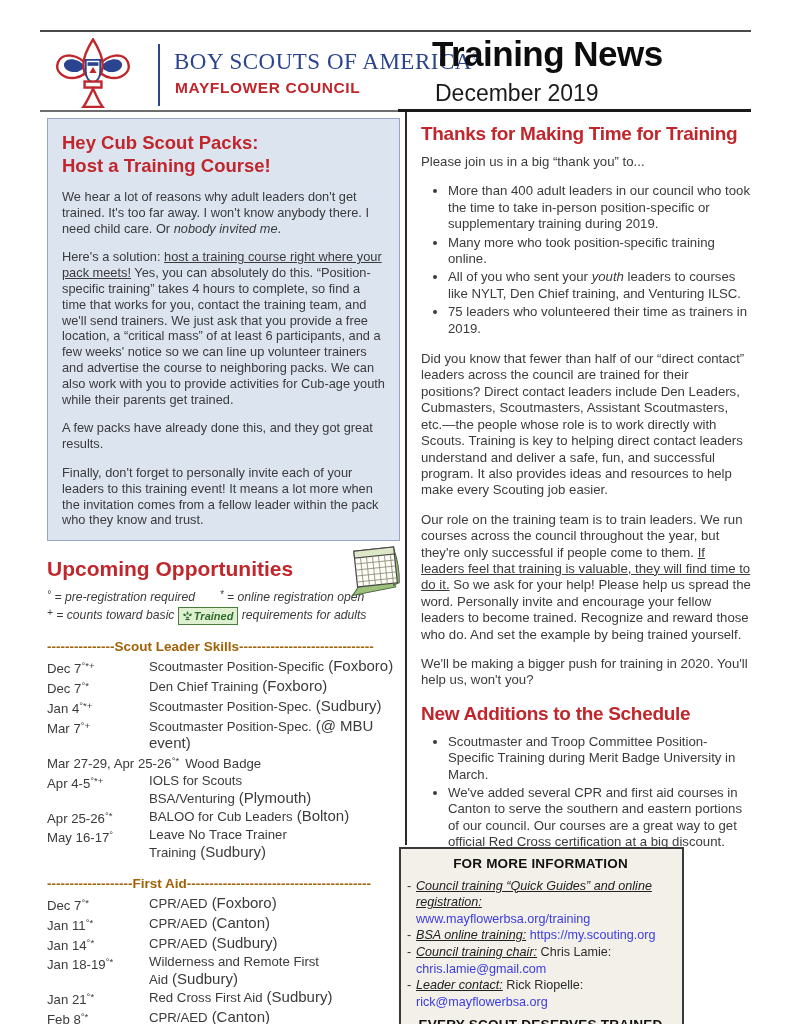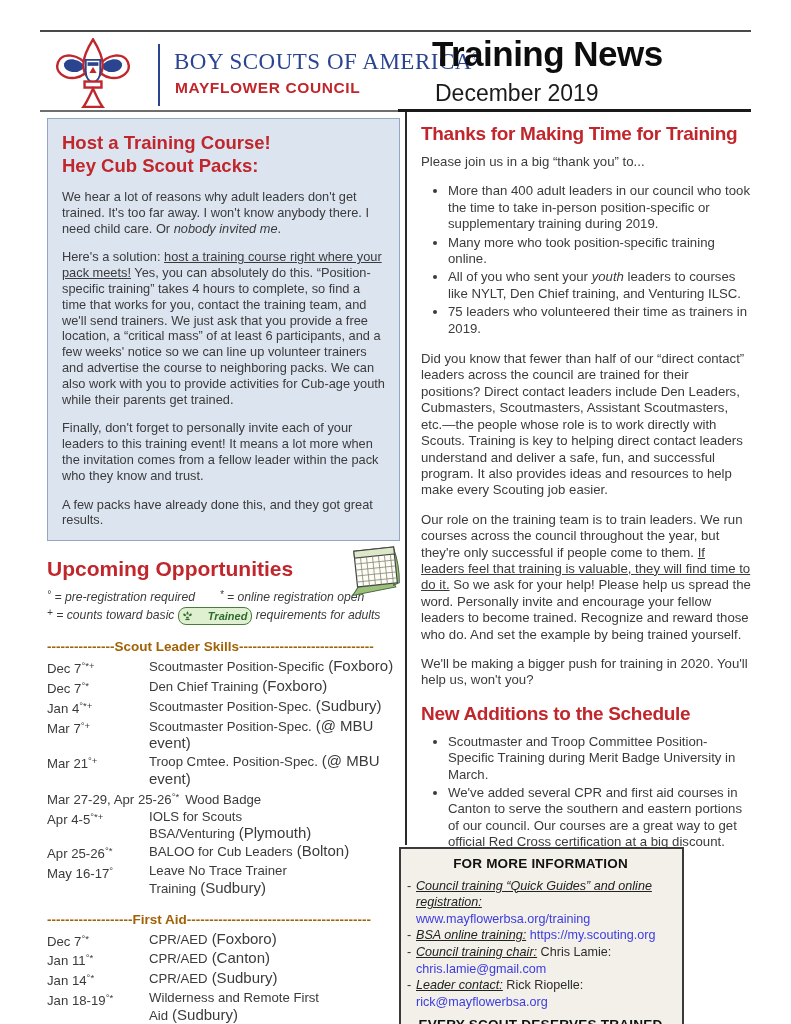--- a/index.html
+++ b/index.html
@@ -27,21 +27,21 @@
   .cub-box p{font-size:12.8px;line-height:15.8px;margin:0 0 13px;}
   .cub-box p:last-child{margin-bottom:2px;}
   .u{text-decoration:underline;}
   .em{font-style:italic;}
 
   .opps{margin-top:16px;position:relative;}
   .opps-heading{color:#C0262B;font-size:21px;font-weight:bold;margin:0 0 6px;}
   .cal{position:absolute;right:-4px;top:-12px;transform:rotate(-6deg);}
   .legend{font-style:italic;font-size:12.2px;line-height:16px;color:#3b3b3b;}
   .sym{font-size:10px;vertical-align:3px;}
-  .trained-badge{display:inline-flex;align-items:center;gap:16px;border:1.5px solid #4a7d3a;border-radius:8px;
+  .trained-badge{display:inline-flex;align-items:center;gap:2px;border:1.5px solid #4a7d3a;border-radius:0;
                  background:#DFF0D0;padding:0 4px;font-size:11px;font-weight:bold;color:#2F6B2F;
                  font-style:italic;vertical-align:-2px;}
   .sec-header{font-weight:bold;font-size:13.5px;color:#a16207;margin:14px 0 4px;white-space:nowrap;overflow:hidden;}
   .row{display:flex;font-size:13.2px;line-height:16.8px;color:#3b3b3b;}
   .row .d{flex:0 0 102px;}
   .row.full{display:block;}
   .row.full .d{margin-right:6px;margin-top:14px;}
   .row .sup{font-size:9.5px;vertical-align:4px;}
   .row .loc{font-size:15px;margin-left:4px;}
 
@@ -91,27 +91,27 @@
   <div class="nl-title">Training News</div>
   <div class="nl-issue">December 2019</div>
   <div class="rule-left"></div>
   <div class="rule-right"></div>
   <div class="v-divider"></div>
 
   <div class="left-col">
 
     <div class="cub-box">
       <div class="bx-h">
+        <span class="ln" style="display:block">Hey Cub Scout Packs:</span>
         <span class="ln" style="display:block">Host a Training Course!</span>
-        <span class="ln" style="display:block">Hey Cub Scout Packs:</span>
       </div>
       <p><span>We hear a lot of reasons why adult leaders don't get trained. It's too far away. I won't know anybody there. I need child care. Or </span><span class="em">nobody invited me</span><span>.</span></p>
       <p><span>Here's a solution: </span><span class="u">host a training course right where your pack meets!</span><span> Yes, you can absolutely do this. “Position-specific training” takes 4 hours to complete, so find a time that works for you, contact the training team, and we'll send trainers. We just ask that you provide a free location, a “critical mass” of at least 6 participants, and a few weeks' notice so we can line up volunteer trainers and advertise the course to neighboring packs. We can also work with you to provide activities for Cub-age youth while their parents get trained.</span></p>
+      <p>A few packs have already done this, and they got great results.</p>
       <p>Finally, don't forget to personally invite each of your leaders to this training event! It means a lot more when the invitation comes from a fellow leader within the pack who they know and trust.</p>
-      <p>A few packs have already done this, and they got great results.</p>
     </div>
 
     <div class="opps">
       <svg class="cal" width="56" height="52" viewBox="0 0 56 52">
         <path d="M10 38 Q5 45 2 48 L46 44 Q44 40 44 36 Z" fill="#9CC07A" stroke="#4a6741" stroke-width="1"></path>
         <path d="M48 6 Q52 22 50 40 L44 42 Q48 24 44 8 Z" fill="#9CC07A" stroke="#4a6741" stroke-width="1"></path>
         <g>
           <rect x="8" y="4" width="40" height="36" fill="#FDFDF6" stroke="#444" stroke-width="1.2"></rect>
           <rect x="8" y="4" width="40" height="7" fill="#DDE8C8" stroke="#444" stroke-width="1"></rect>
           <path d="M8 17 h40 M8 23 h40 M8 29 h40 M8 35 h40 M14 11 v29 M20 11 v29 M26 11 v29 M32 11 v29 M38 11 v29 M44 11 v29" stroke="#8a8a7a" stroke-width="0.8" fill="none"></path>
@@ -152,24 +152,20 @@
           <span class="m"><span>Den Chief Training</span><span class="loc">(Foxboro)</span></span>
         </div>
       <div class="row">
           <span class="d"><span>Jan 4</span><span class="sup">°*+</span></span>
           <span class="m"><span>Scoutmaster Position-Spec.</span><span class="loc">(Sudbury)</span></span>
         </div>
       <div class="row">
           <span class="d"><span>Mar 7</span><span class="sup">°+</span></span>
           <span class="m"><span>Scoutmaster Position-Spec.</span><span class="loc">(@ MBU event)</span></span>
         </div>
-      <div class="row">
-          <span class="d"><span>Mar 21</span><span class="sup">°+</span></span>
-          <span class="m"><span>Troop Cmtee. Position-Spec.</span><span class="loc">(@ MBU event)</span></span>
-        </div>
       <div class="row full"><span class="d"><span>Mar 27-29, Apr 25-26</span><span class="sup">°*</span></span><span class="m"><span>Wood Badge</span><span class="loc"></span></span></div>
       <div class="row">
           <span class="d"><span>Apr 4-5</span><span class="sup">°*+</span></span>
           <span class="m"><span>IOLS for Scouts BSA/Venturing</span><span class="loc">(Plymouth)</span></span>
         </div>
       <div class="row">
           <span class="d"><span>Apr 25-26</span><span class="sup">°*</span></span>
           <span class="m"><span>BALOO for Cub Leaders</span><span class="loc">(Bolton)</span></span>
         </div>
       <div class="row">

